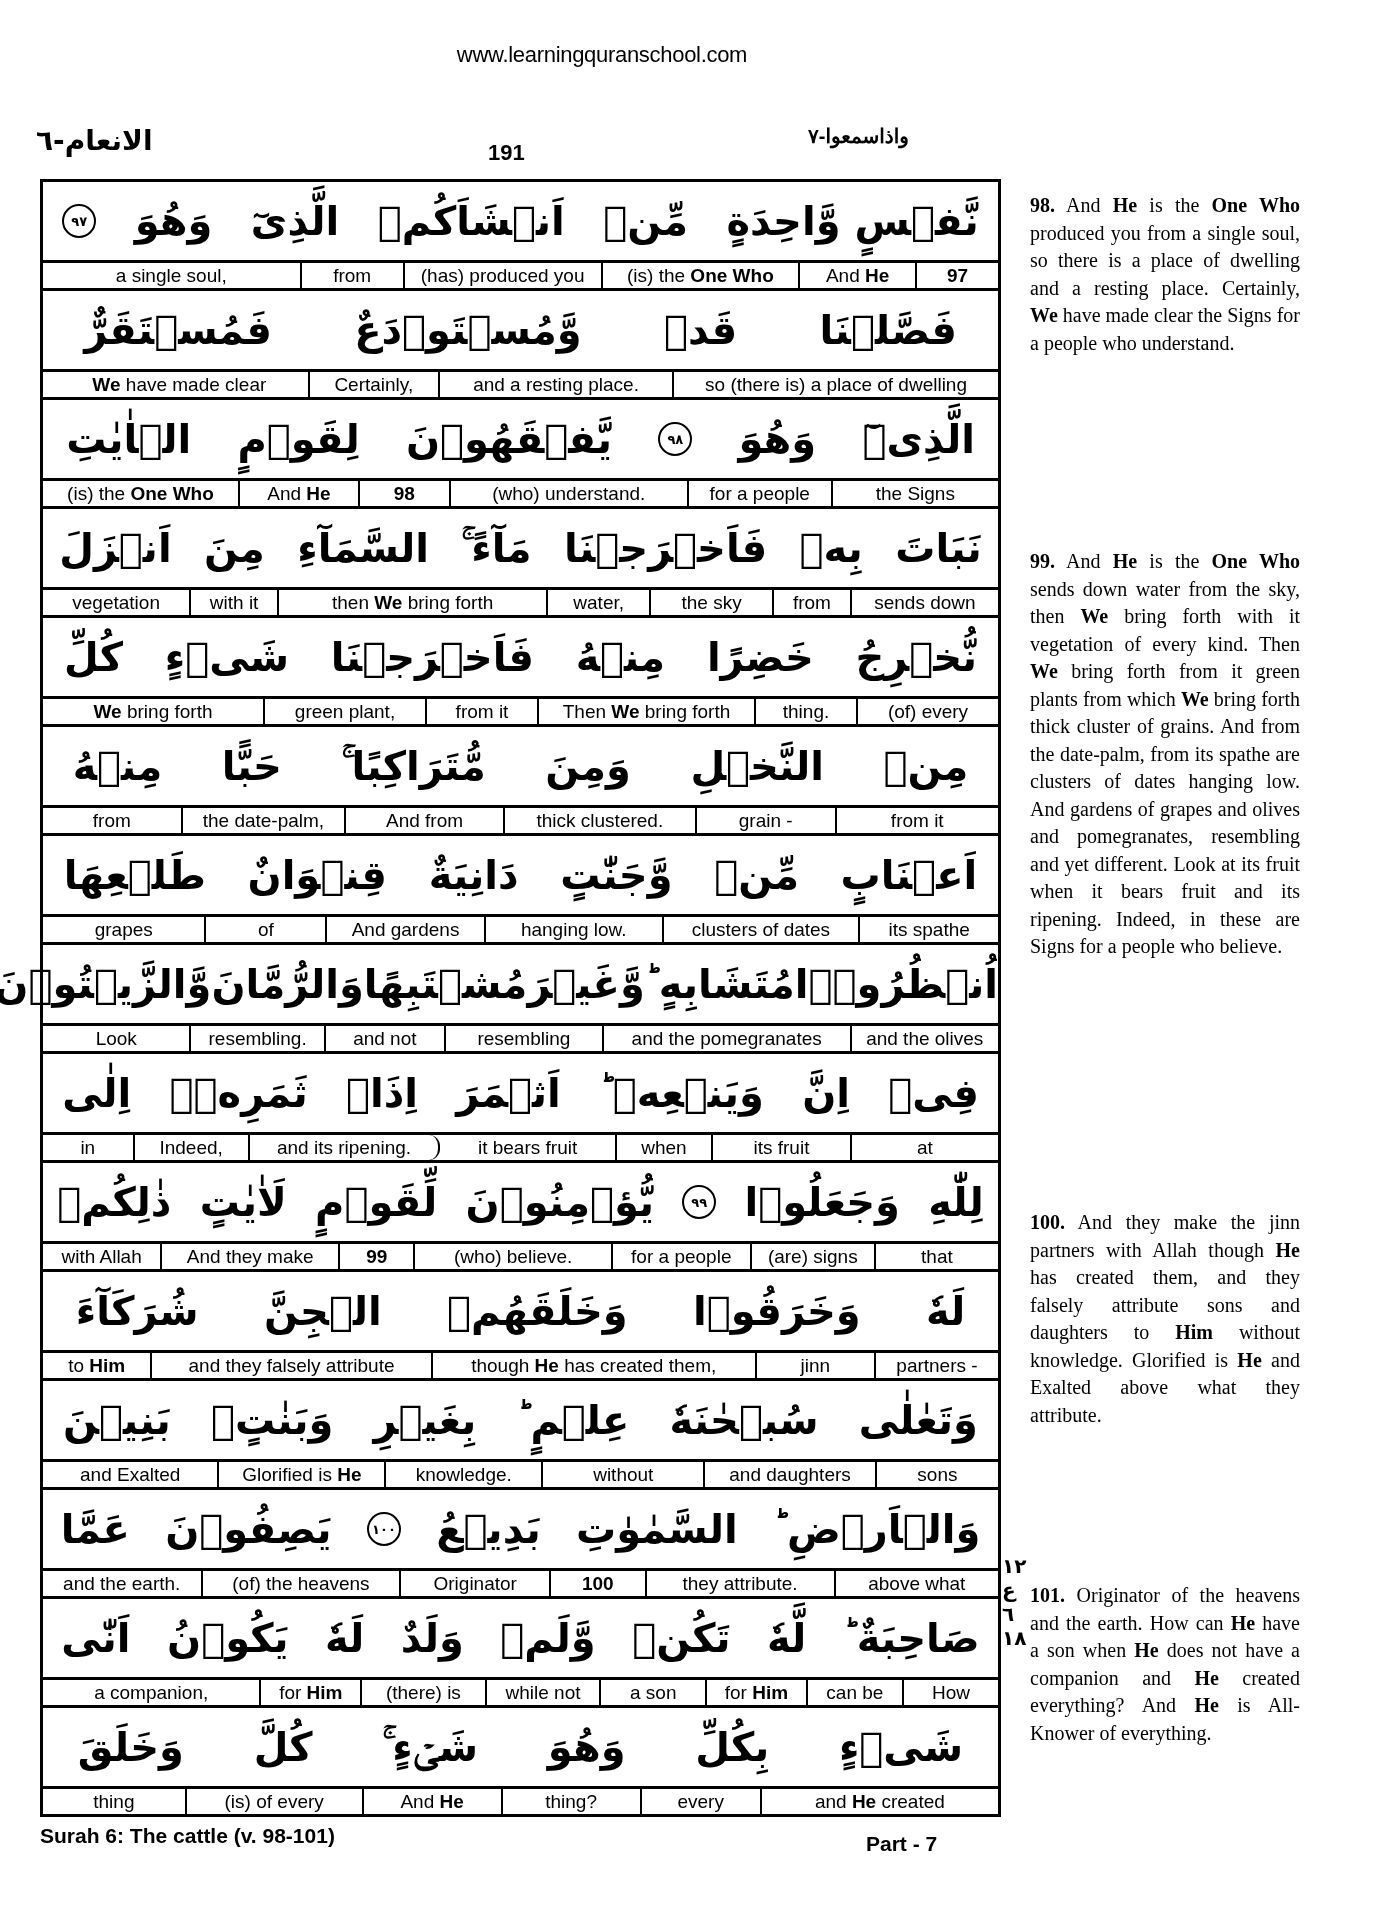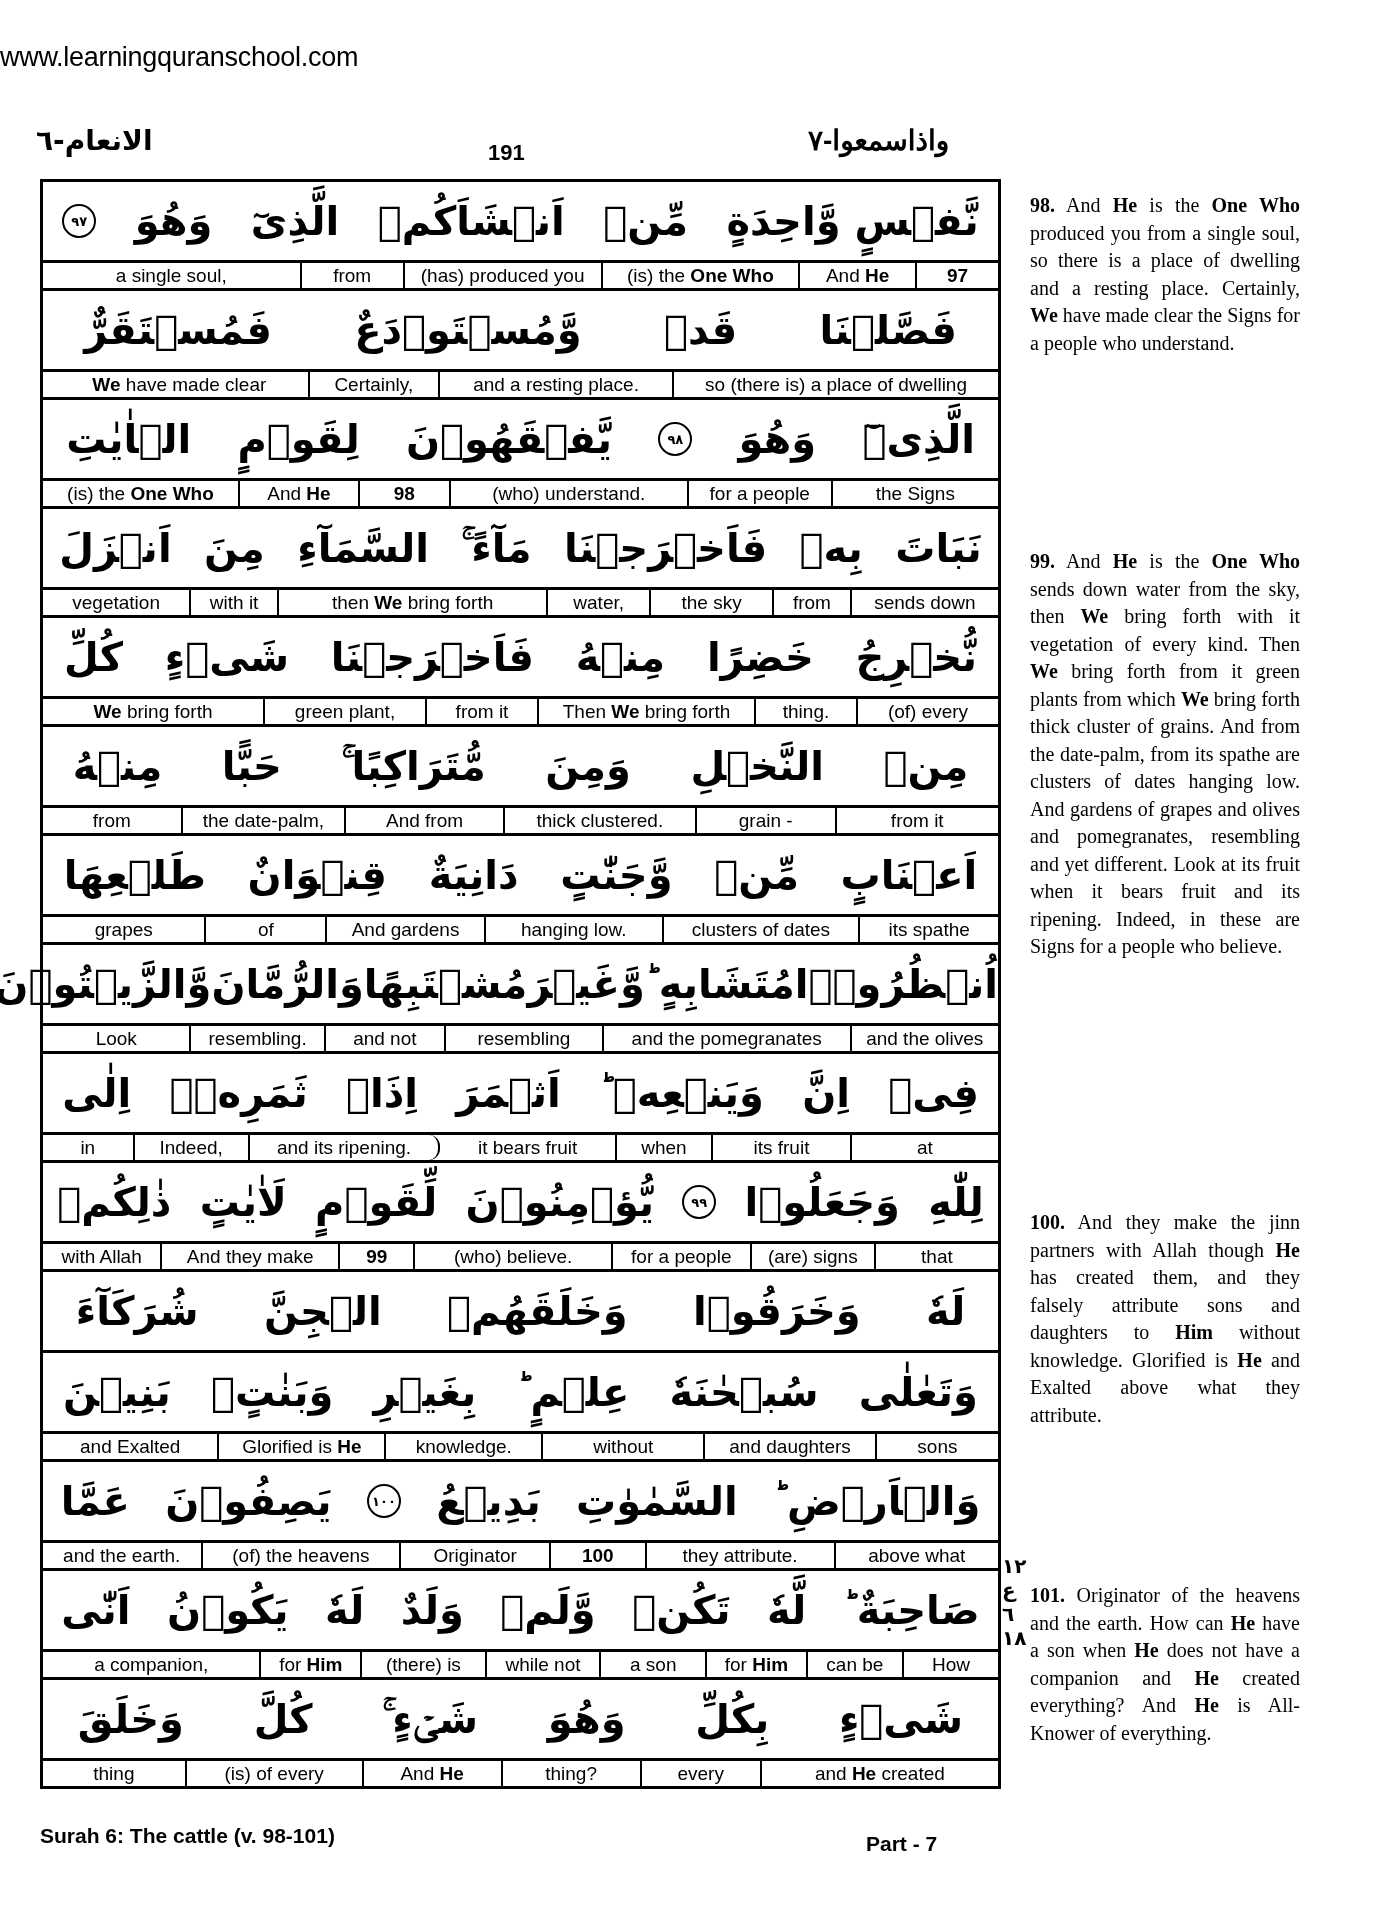--- a/index.html
+++ b/index.html
@@ -1,22 +1,22 @@
 <!DOCTYPE html>
 <html><head>
 <meta charset="utf-8">
 <style>
   html, body { margin: 0; padding: 0; background: #ffffff; }
   body { width: 1387px; height: 1905px; position: relative; overflow: hidden; color: #000; }
-  .site-url { position: absolute; top: 42px; left: 0; width: 1130px; text-align: left;
-    font-family: "Liberation Sans", sans-serif; font-size: 27px; letter-spacing: -0.3px; }
+  .site-url { position: absolute; top: 42px; left: 0; width: 1130px; text-align: center;
+    font-family: "Liberation Sans", sans-serif; font-size: 22px; letter-spacing: -0.3px; padding-left: 37px; }
   .hdr-left { position: absolute; top: 124px; left: 36px; font-family: "DejaVu Sans", sans-serif;
     font-size: 28px; font-weight: bold; direction: rtl; }
   .hdr-right { position: absolute; top: 124px; left: 808px; font-family: Liberation Sans, sans-serif;
-    font-size: 28px; font-weight: bold; direction: rtl; }
+    font-size: 20px; font-weight: bold; direction: rtl; }
   .page-num { position: absolute; top: 140px; left: 488px; font-family: "Liberation Sans", sans-serif;
     font-size: 22px; font-weight: bold; }
   .grid { position: absolute; left: 40px; top: 179px; width: 955px; border: 3px solid #000; }
   .arabic-row { height: 78px; border-bottom: 3px solid #000; display: flex; flex-direction: row-reverse;
     align-items: center; justify-content: space-around; direction: rtl; }
   .arabic-word { font-family: "DejaVu Sans", sans-serif; font-size: 40px; font-weight: bold; white-space: nowrap; }
   .ayah-mark { width: 30px; height: 30px; border: 2px solid #000; border-radius: 50%; font-size: 13px;
     display: flex; align-items: center; justify-content: center; font-family: "DejaVu Sans", sans-serif; font-weight: bold; }
   .trans-row { height: 25px; border-bottom: 3px solid #000; display: flex; flex-direction: row; }
   .trans-row:last-child { border-bottom: none; }
@@ -205,20 +205,27 @@
       <div class="cell" style="width: 12.9534%;">(are) signs</div>
       <div class="cell" style="width: 12.9534%;">that</div>
     </div>
     <div class="arabic-row">
       <span class="arabic-word">شُرَكَآءَ</span>
       <span class="arabic-word">الۡجِنَّ</span>
       <span class="arabic-word">وَخَلَقَهُمۡ</span>
       <span class="arabic-word">وَخَرَقُوۡا</span>
       <span class="arabic-word">لَهٗ</span>
     </div>
+    <div class="trans-row">
+      <div class="cell" style="width: 11.3402%;">to <b>Him</b></div>
+      <div class="cell" style="width: 29.3814%;">and they falsely attribute</div>
+      <div class="cell" style="width: 34.0206%;">though <b>He</b> has created them,</div>
+      <div class="cell" style="width: 12.3711%;">jinn</div>
+      <div class="cell" style="width: 12.8866%;">partners -</div>
+    </div>
     <div class="arabic-row">
       <span class="arabic-word">بَنِيۡنَ</span>
       <span class="arabic-word">وَبَنٰتٍۢ</span>
       <span class="arabic-word">بِغَيۡرِ</span>
       <span class="arabic-word">عِلۡمٍ ؕ</span>
       <span class="arabic-word">سُبۡحٰنَهٗ</span>
       <span class="arabic-word">وَتَعٰلٰى</span>
     </div>
     <div class="trans-row">
       <div class="cell" style="width: 18.4615%;">and Exalted</div>

